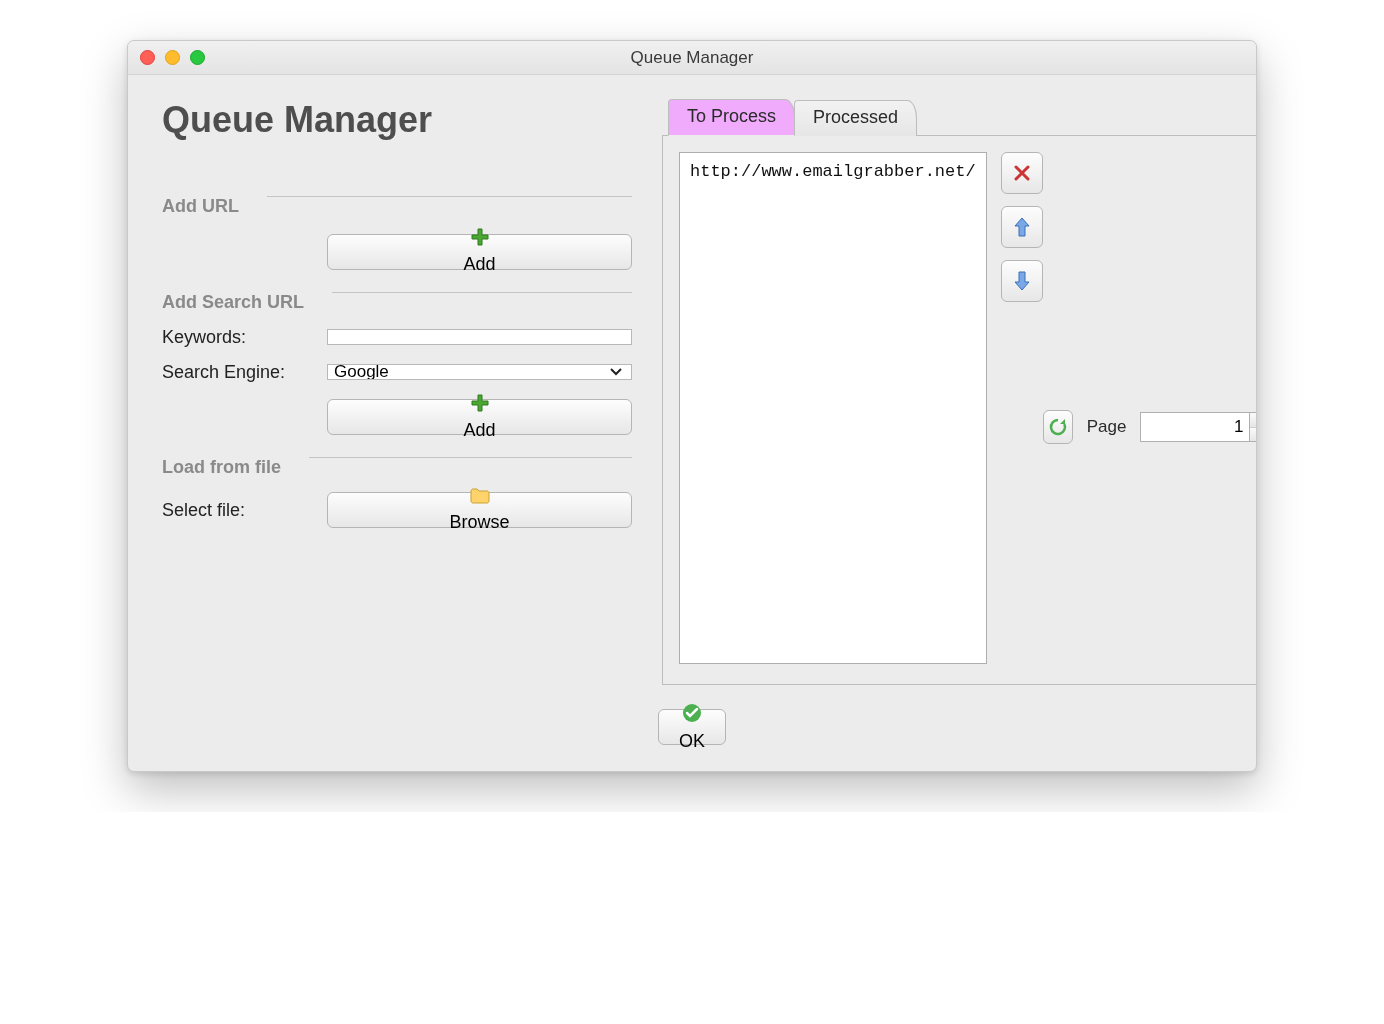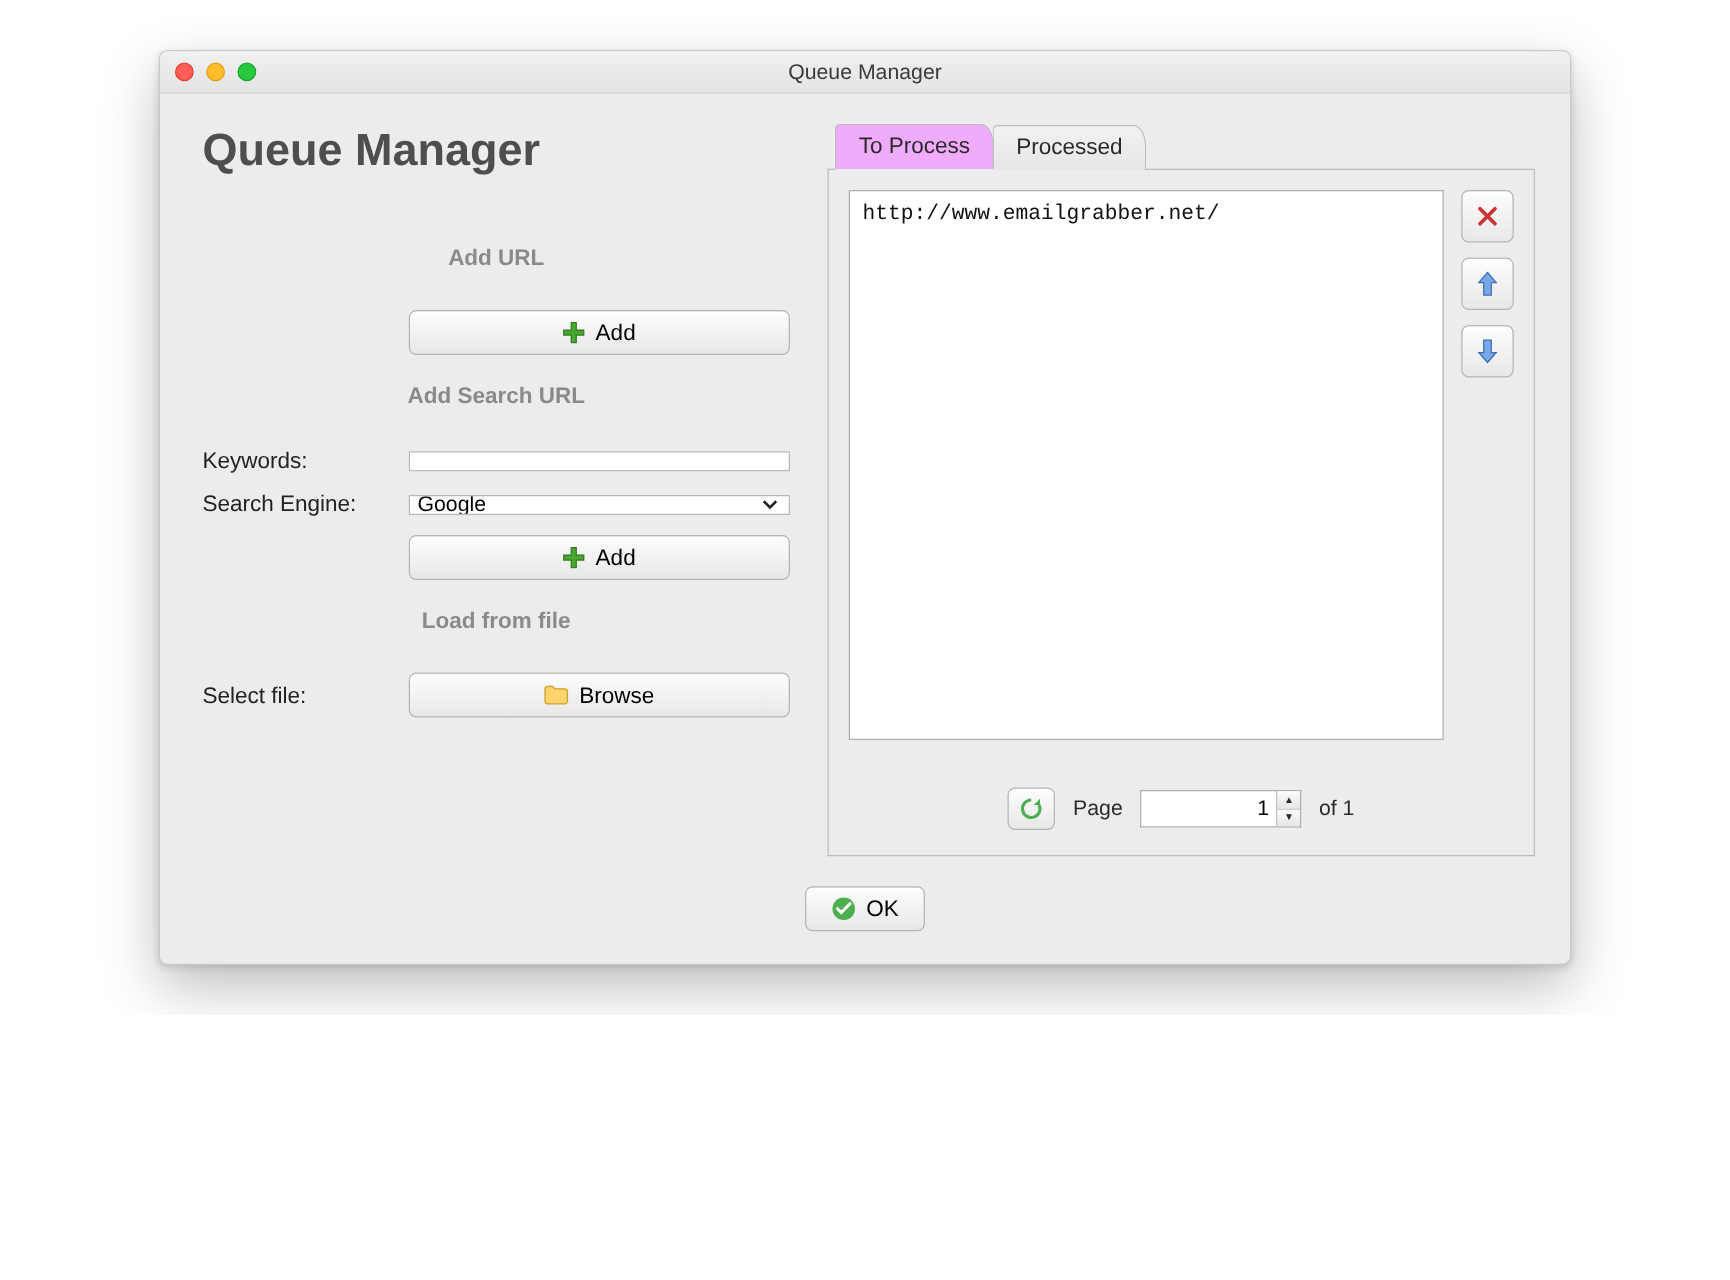--- a/index.html
+++ b/index.html
@@ -53,27 +53,25 @@
 
   h1.page-title {
     margin: 0 0 55px 0;
     font-size: 36px;
     font-weight: bold;
     color: #4e4e4e;
   }
 
   .section-header {
     display: flex;
-    align-items: center;
-    gap: 16px;
+    gap: 28px;
     margin: 10px 0 14px 0;
     color: #8a8a8a;
     font-weight: bold;
     font-size: 18px;
-    flex-direction: column;
   }
   .section-header hr {
     flex:1;
     border:none;
     border-top:1px solid #c4c4c4;
     margin:0;
   }
 
   .form-row {
     display:flex;
@@ -118,20 +116,21 @@
     border-radius: 6px;
     background: linear-gradient(#fdfdfd, #e7e7e7);
     font-size: 18px;
     font-family: inherit;
     display:inline-flex;
     align-items:center;
     justify-content:center;
     gap:8px;
     cursor:pointer;
     padding: 0 14px;
+    flex-direction: column;
   }
   .btn.full { width: 100%; }
   .btn-row { margin-left:165px; margin-bottom: 22px; }
 
   .tabs {
     display:flex;
     align-items:flex-end;
     margin-left: 6px;
   }
   .tab {
@@ -151,21 +150,21 @@
     background:#f0abfc;
     border-bottom:1px solid #ececec;
     z-index:2;
   }
   .tab-panel {
     border:1px solid #bdbdbd;
     margin-top:-1px;
     padding: 16px 16px 20px 16px;
     height: 550px;
     display:flex;
-    flex-direction:column;
+    flex-direction:row;
   }
   .panel-body { display:flex; gap:14px; flex:1; }
   .listbox {
     flex:1;
     border:1px solid #aeaeae;
     background:#fff;
     padding:8px 10px;
     overflow:auto;
   }
   .list-item {

